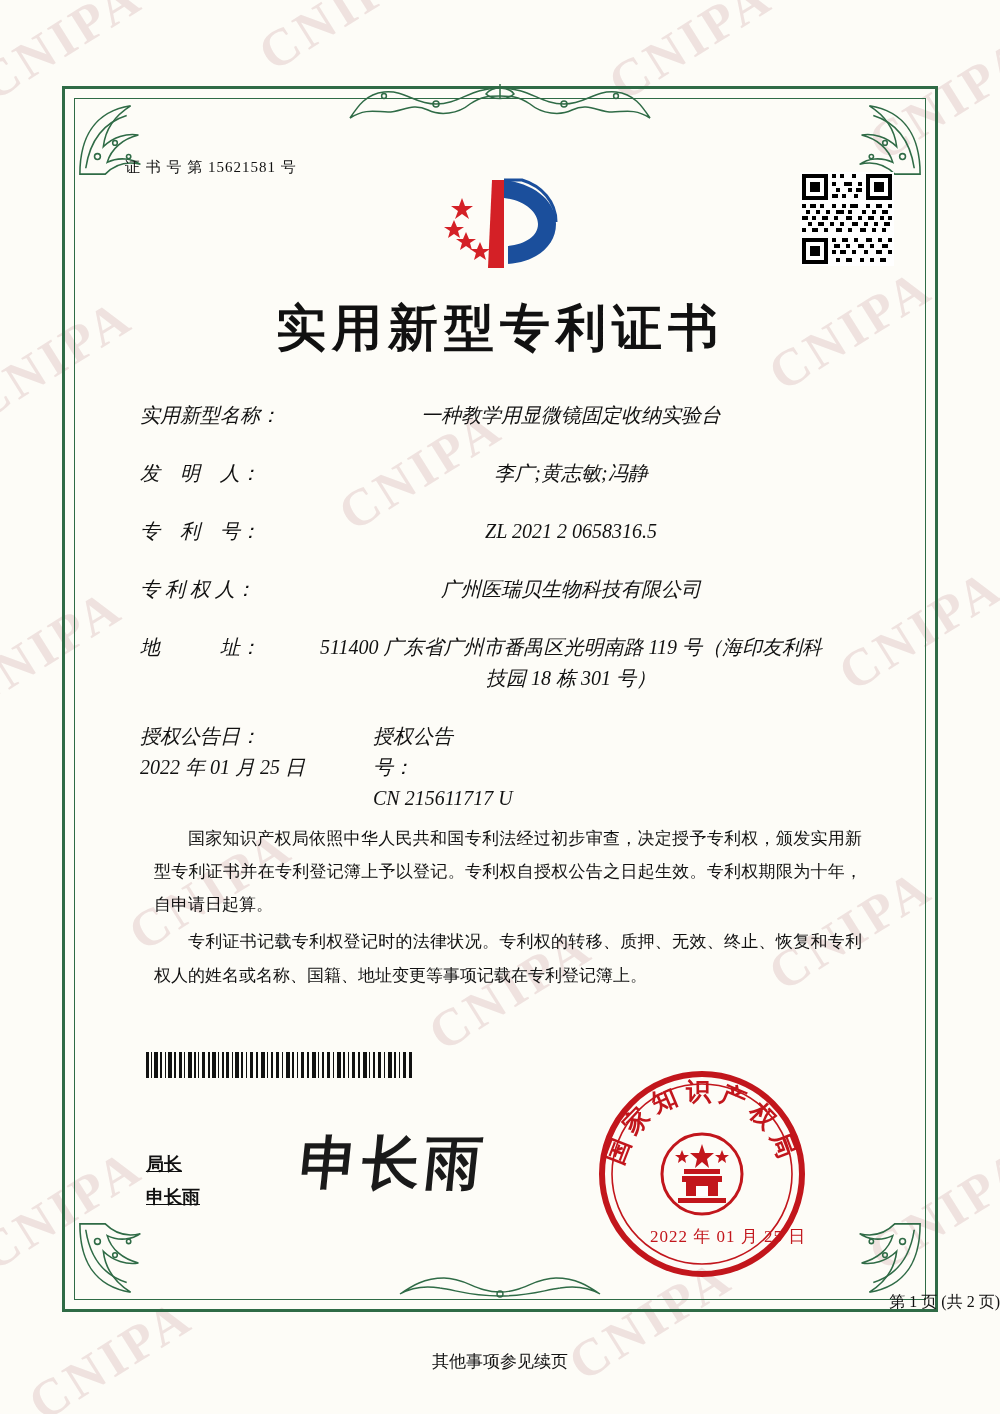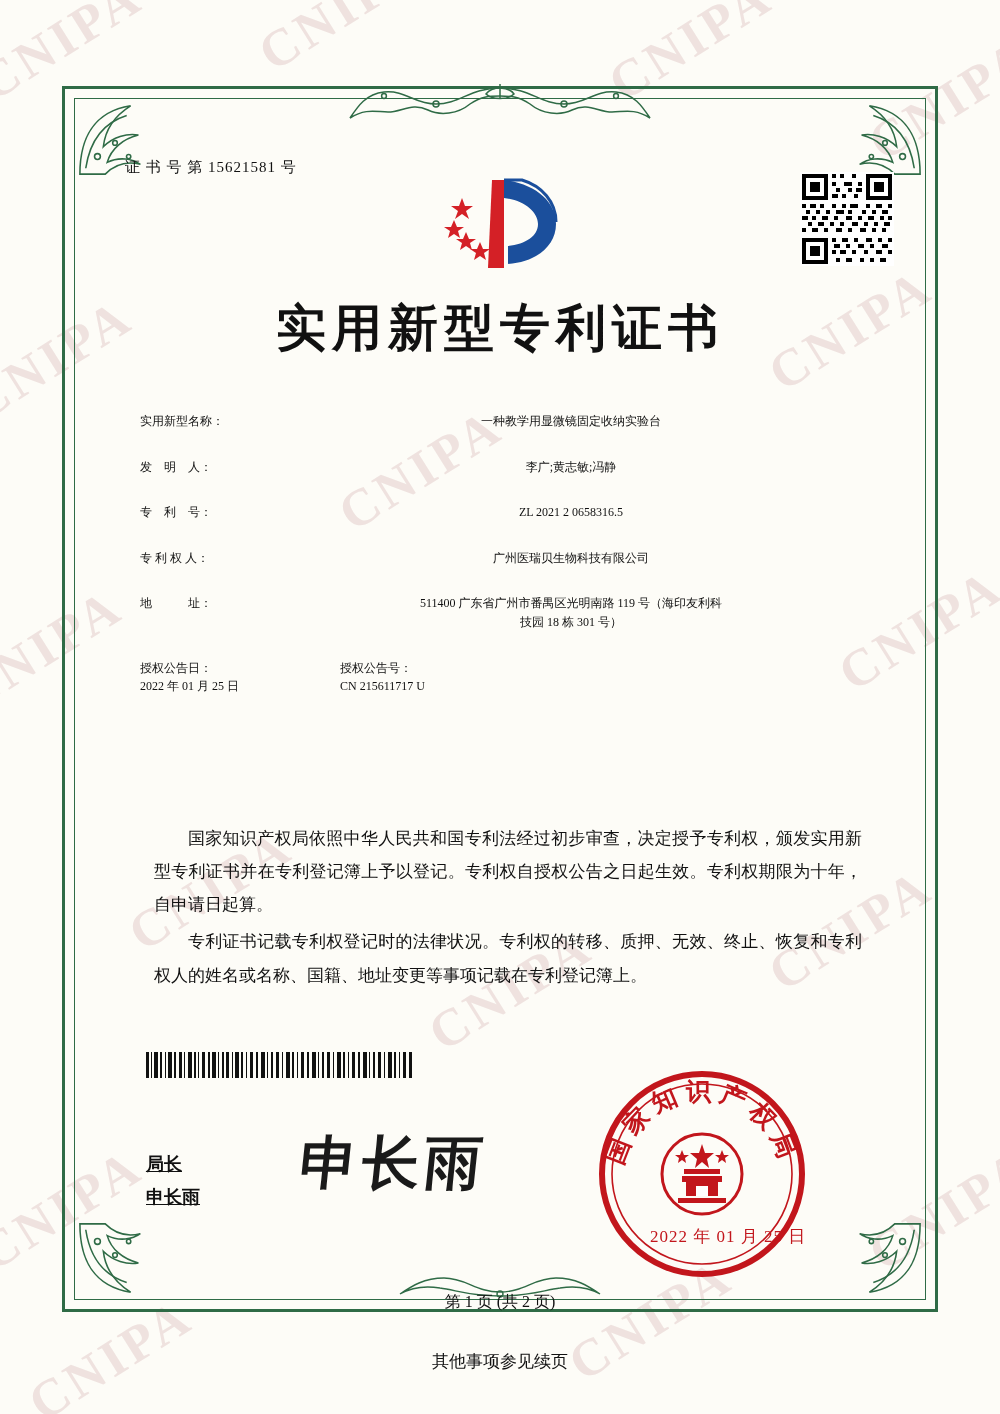--- a/index.html
+++ b/index.html
@@ -68,21 +68,21 @@
   .logo svg{display:block;width:140px;height:110px;}
 
   
   .main-title{
     position:absolute;left:0;right:0;top:295px;text-align:center;
     font-family:"DejaVu Serif","Liberation Serif",serif;
     font-size:50px;font-weight:700;letter-spacing:6px;color:#111;
   }
 
   
-  .fields{position:absolute;left:140px;top:412px;width:730px;font-size:12px;}
+  .fields{position:absolute;left:140px;top:400px;width:730px;font-size:20px;font-style:italic;}
   .row{display:flex;align-items:flex-start;margin-bottom:27px;line-height:1.55;}
   .lbl{width:132px;flex:none;white-space:nowrap;}
   .val{flex:1;text-align:center;}
   .val .sub{display:block;padding-left:0;}
   .row.dual{display:flex;}
   .row.dual .grp{display:flex;flex-direction:column;}
   .row.dual .grp.second{margin-left:68px;}
   .row.dual .lbl2{width:112px;flex:none;display:flex;justify-content:space-between;}
 
   
@@ -109,21 +109,21 @@
   
   .seal{position:absolute;left:596px;top:1068px;width:212px;height:212px;}
   .seal svg{display:block;width:212px;height:212px;}
   .seal-date{
     position:absolute;left:638px;top:1225px;width:180px;text-align:center;
     color:#c2161c;font-size:17px;letter-spacing:1px;
   }
 
   
   .page-no{
-    position:absolute;left:0;right:0;top:1292px;text-align:center;font-size:16px;
+    position:absolute;left:0;right:0;top:1292px;text-align:right;font-size:16px;
   }
   .continued{
     position:absolute;left:0;right:0;top:1350px;text-align:center;font-size:17px;
   }
 </style>
 </head>
 <body>
 
 <div class="watermarks" id="wm-layer">
     <div class="wm" style="left: -30px; top: 10px;">CNIPA</div>

